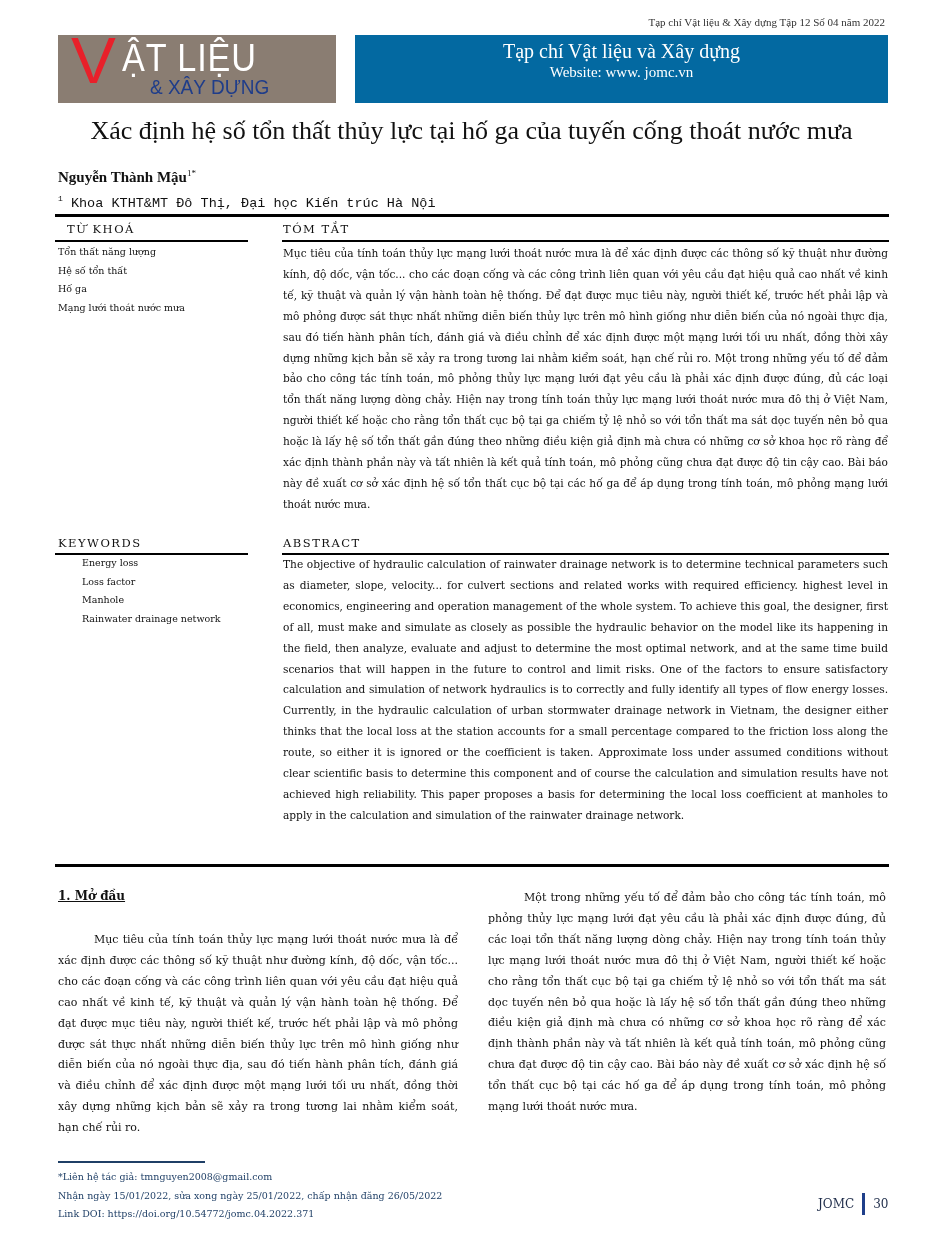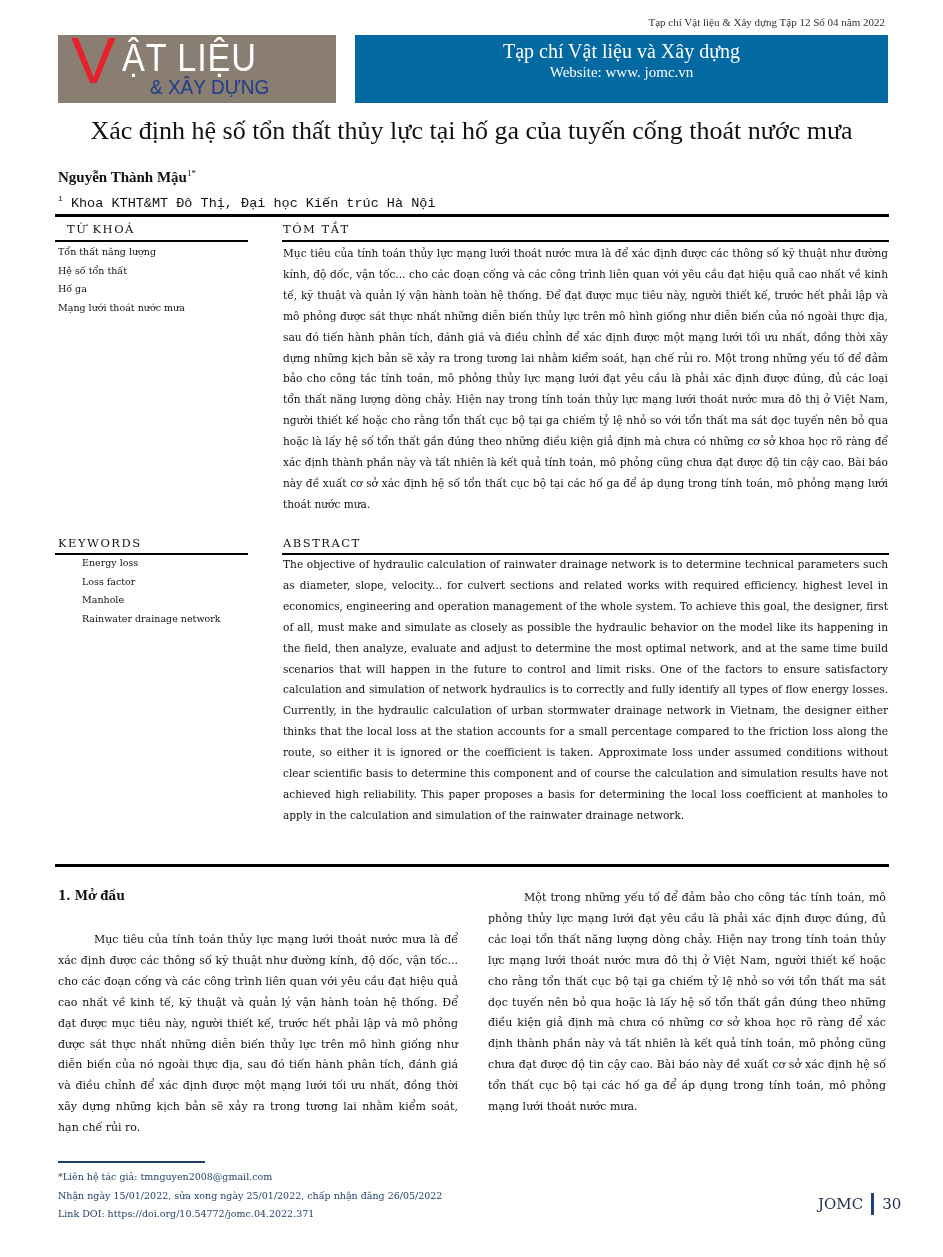--- a/index.html
+++ b/index.html
@@ -23,27 +23,27 @@
   .author sup { font-weight: normal; font-size: 9px; }
   .affil { left: 58px; top: 194px; font-family: Liberation Mono, monospace; font-size: 13.5px; }
   .affil sup { font-size: 8px; }
 
   .rule-thick { background: #000; height: 3px; }
 
   .sec-label { font-family: "DejaVu Serif", serif; font-size: 11.5px; letter-spacing: 1.5px; color: #111; }
   .kw-list { font-family: "DejaVu Serif", serif; font-size: 9.5px; line-height: 18.5px; color: #111; }
   .abs-text { font-family: "DejaVu Serif", serif; font-size: 10.6px; line-height: 20.9px; text-align: justify; color: #111; }
 
-  .h1 { left: 58px; top: 889px; font-family: "DejaVu Serif", serif; font-weight: bold; font-size: 12px; }
+  .h1 { left: 58px; top: 889px; font-family: "DejaVu Serif", serif; font-weight: bold; font-size: 12px; text-decoration: underline; }
   .body-col { font-family: "DejaVu Serif", serif; font-size: 11px; line-height: 20.9px; text-align: justify; color: #111; text-indent: 36px; }
 
   .fn-rule { left: 58px; top: 1161px; width: 147px; height: 2px; background: #1f3f66; }
   .footnote { left: 58px; top: 1168px; font-family: "DejaVu Serif", serif; font-size: 9.5px; line-height: 18.5px; color: #1f3f66; }
 
-  .page-foot { left: 818px; top: 1193px; font-family: "DejaVu Serif", serif; font-size: 15px; color: #1f2d4a; display: flex; align-items: center; }
+  .page-foot { left: 818px; top: 1193px; font-family: "DejaVu Serif", serif; font-size: 12px; color: #1f2d4a; display: flex; align-items: center; }
   .page-bar { width: 3px; height: 22px; background: #1f3f8a; margin: 0 8px; }
 </style>
 </head>
 <body>
 
 <div class="abs running-head">Tạp chí Vật liệu &amp; Xây dựng Tập 12 Số 04 năm 2022</div>
 
 <div class="abs logo-box">
   <span class="logo-v">V</span>
   <span class="logo-main">ẬT LIỆU</span>

